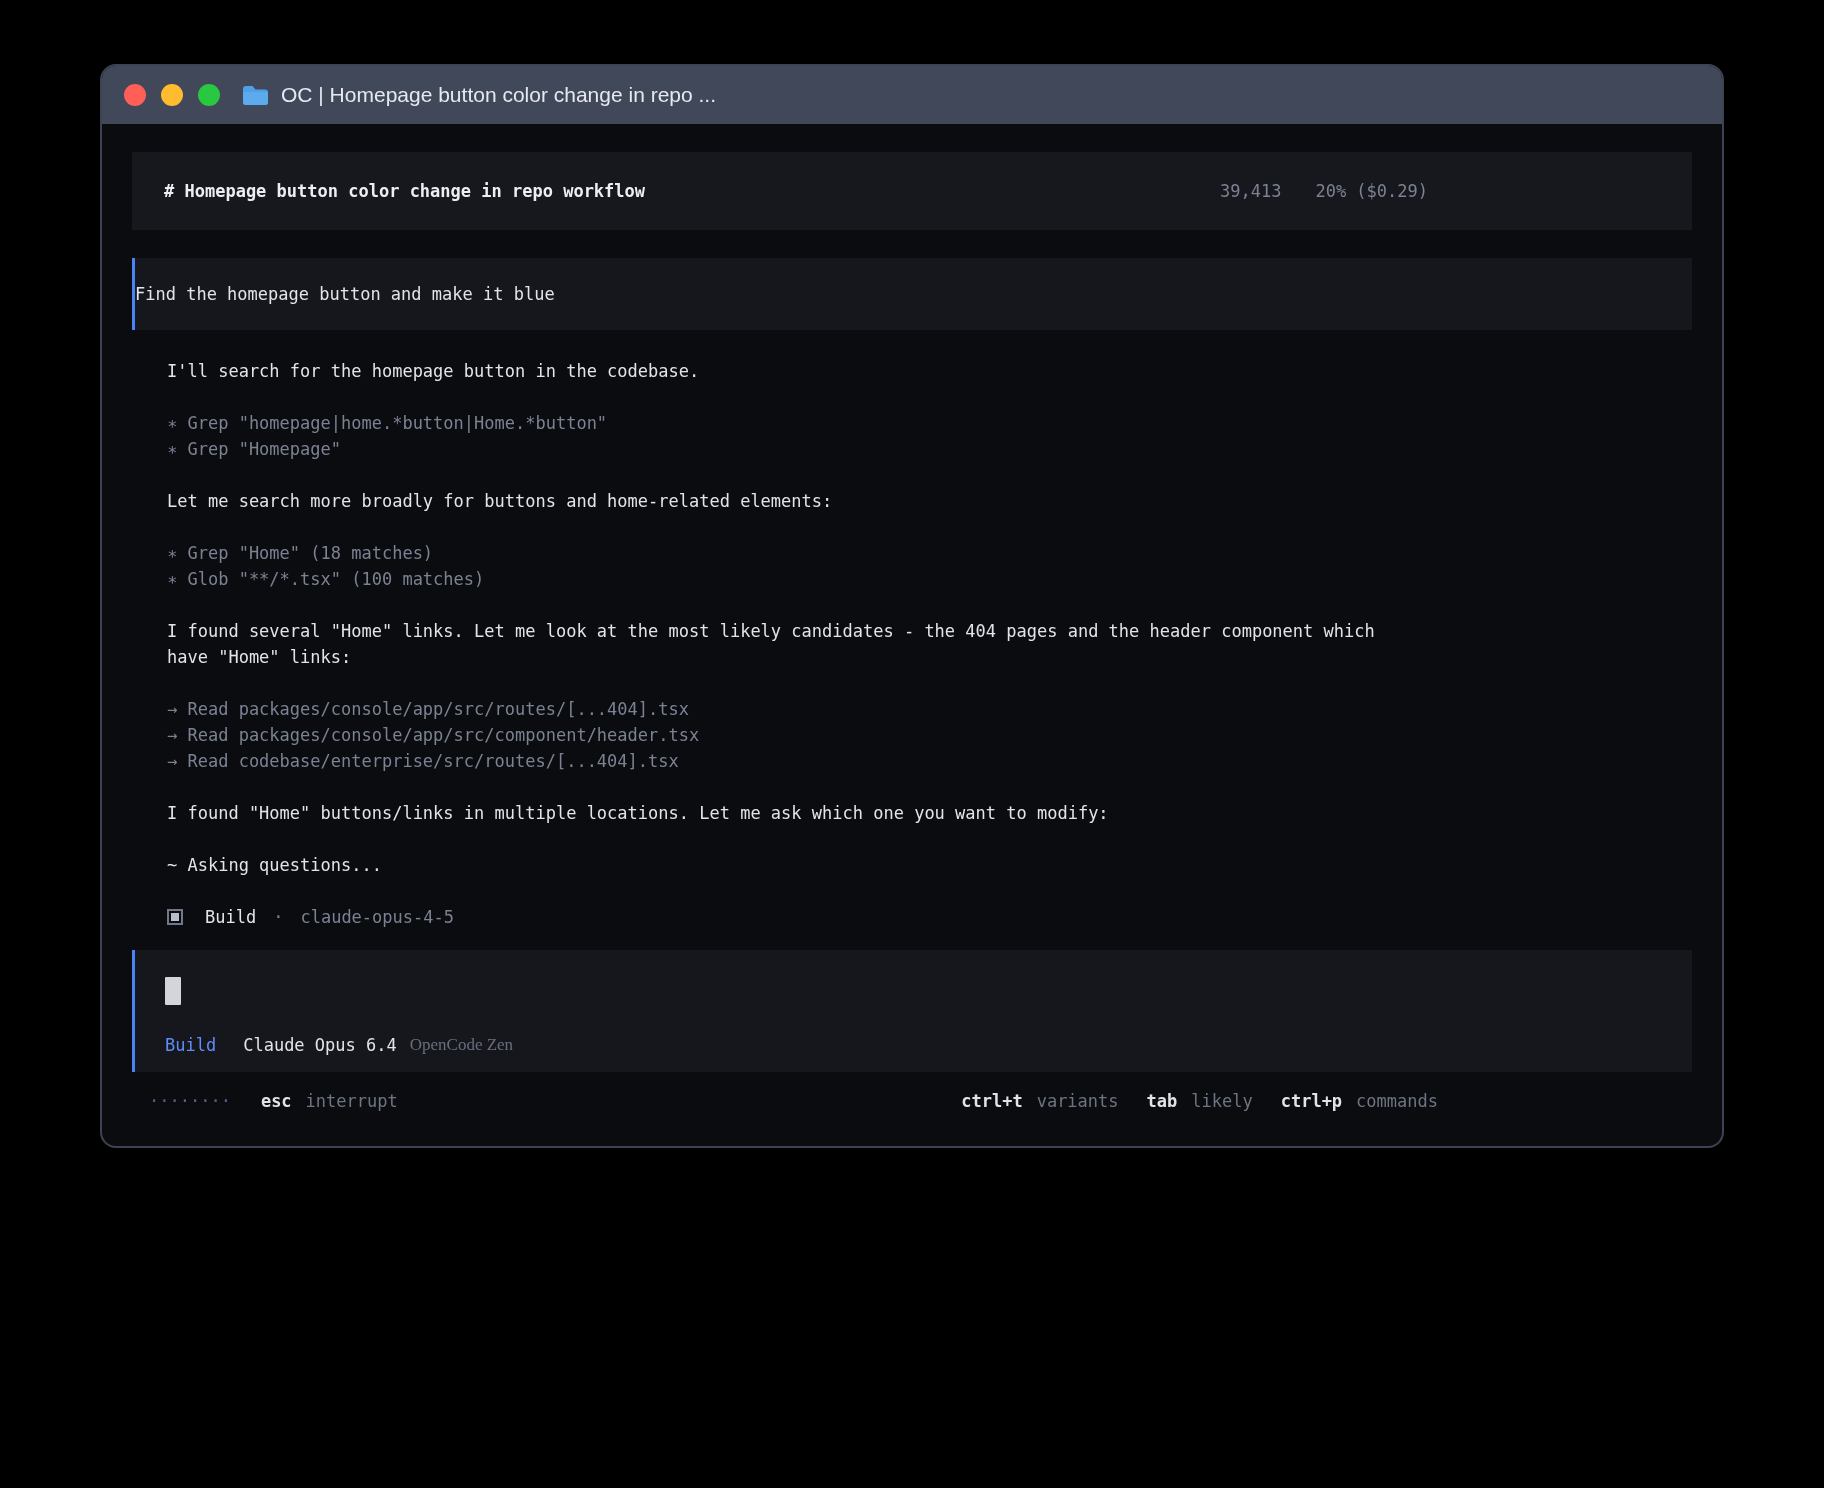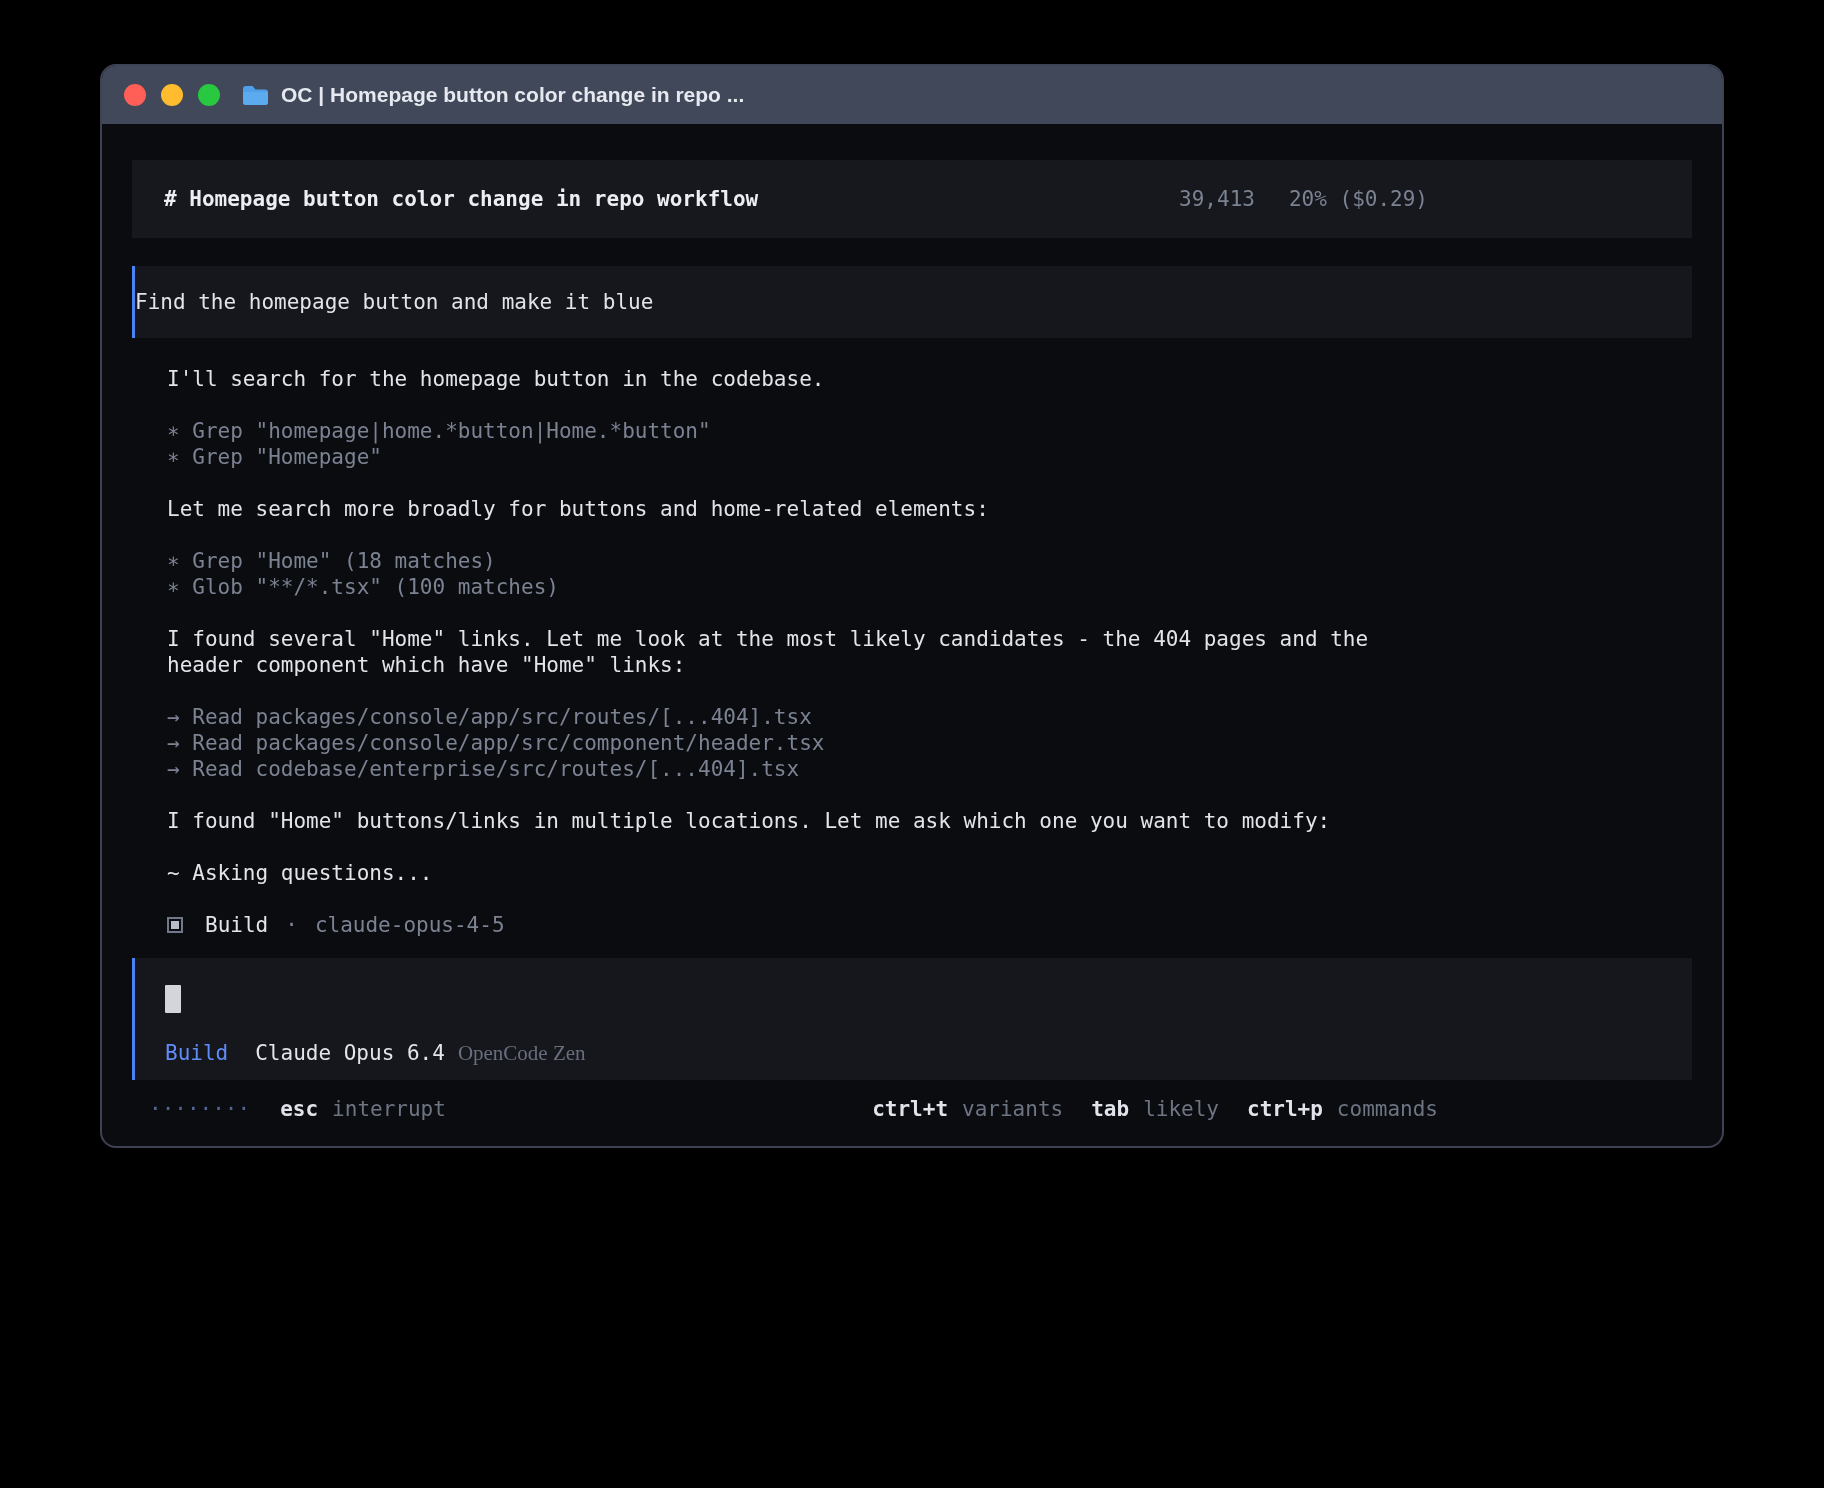--- a/index.html
+++ b/index.html
@@ -11,26 +11,26 @@
             overflow:hidden; box-shadow:0 30px 80px rgba(0,0,0,.8); }
 
   
   .titlebar { height:58px; background:#414859; display:flex; align-items:center; padding:0 22px; }
   .traffic-lights { display:flex; gap:15px; align-items:center; }
   .light { width:22px; height:22px; border-radius:50%; display:inline-block; }
   .light.red    { background:#ff5f57; }
   .light.yellow { background:#febc2e; }
   .light.green  { background:#28c840; }
   .folder-icon { margin-left:22px; display:flex; align-items:center; }
-  .window-title { margin-left:12px; font-family:"Liberation Sans",sans-serif; font-weight:bold;
+  .window-title { margin-left:12px; font-family:"Liberation Sans",sans-serif; font-weight:normal;
                   font-size:21px; color:#e6e9f0; white-space:nowrap; }
 
   
   .terminal { position:relative; height:940px; padding:28px 30px 0;
-              font-size:21px; line-height:26px; color:#e2e4ea;margin-top:8px; }
+              font-size:17px; line-height:26px; color:#e2e4ea; }
 
   .block { border-left:3px solid #4c82f7; background:#16171c; }
 
   .header-block { height:78px; background:#17181d; border-left-color:#bac0cc;
                   display:flex; align-items:center; justify-content:space-between;
                   padding-left:32px; margin-bottom:28px; }
   .header-title { font-weight:bold; color:#eceef3; white-space:nowrap; }
   .header-stats { display:flex; gap:34px; color:#7b8292; margin-right:264px; white-space:nowrap; }
 
   .user-block { height:72px; display:flex; align-items:center; margin-bottom:28px; }

